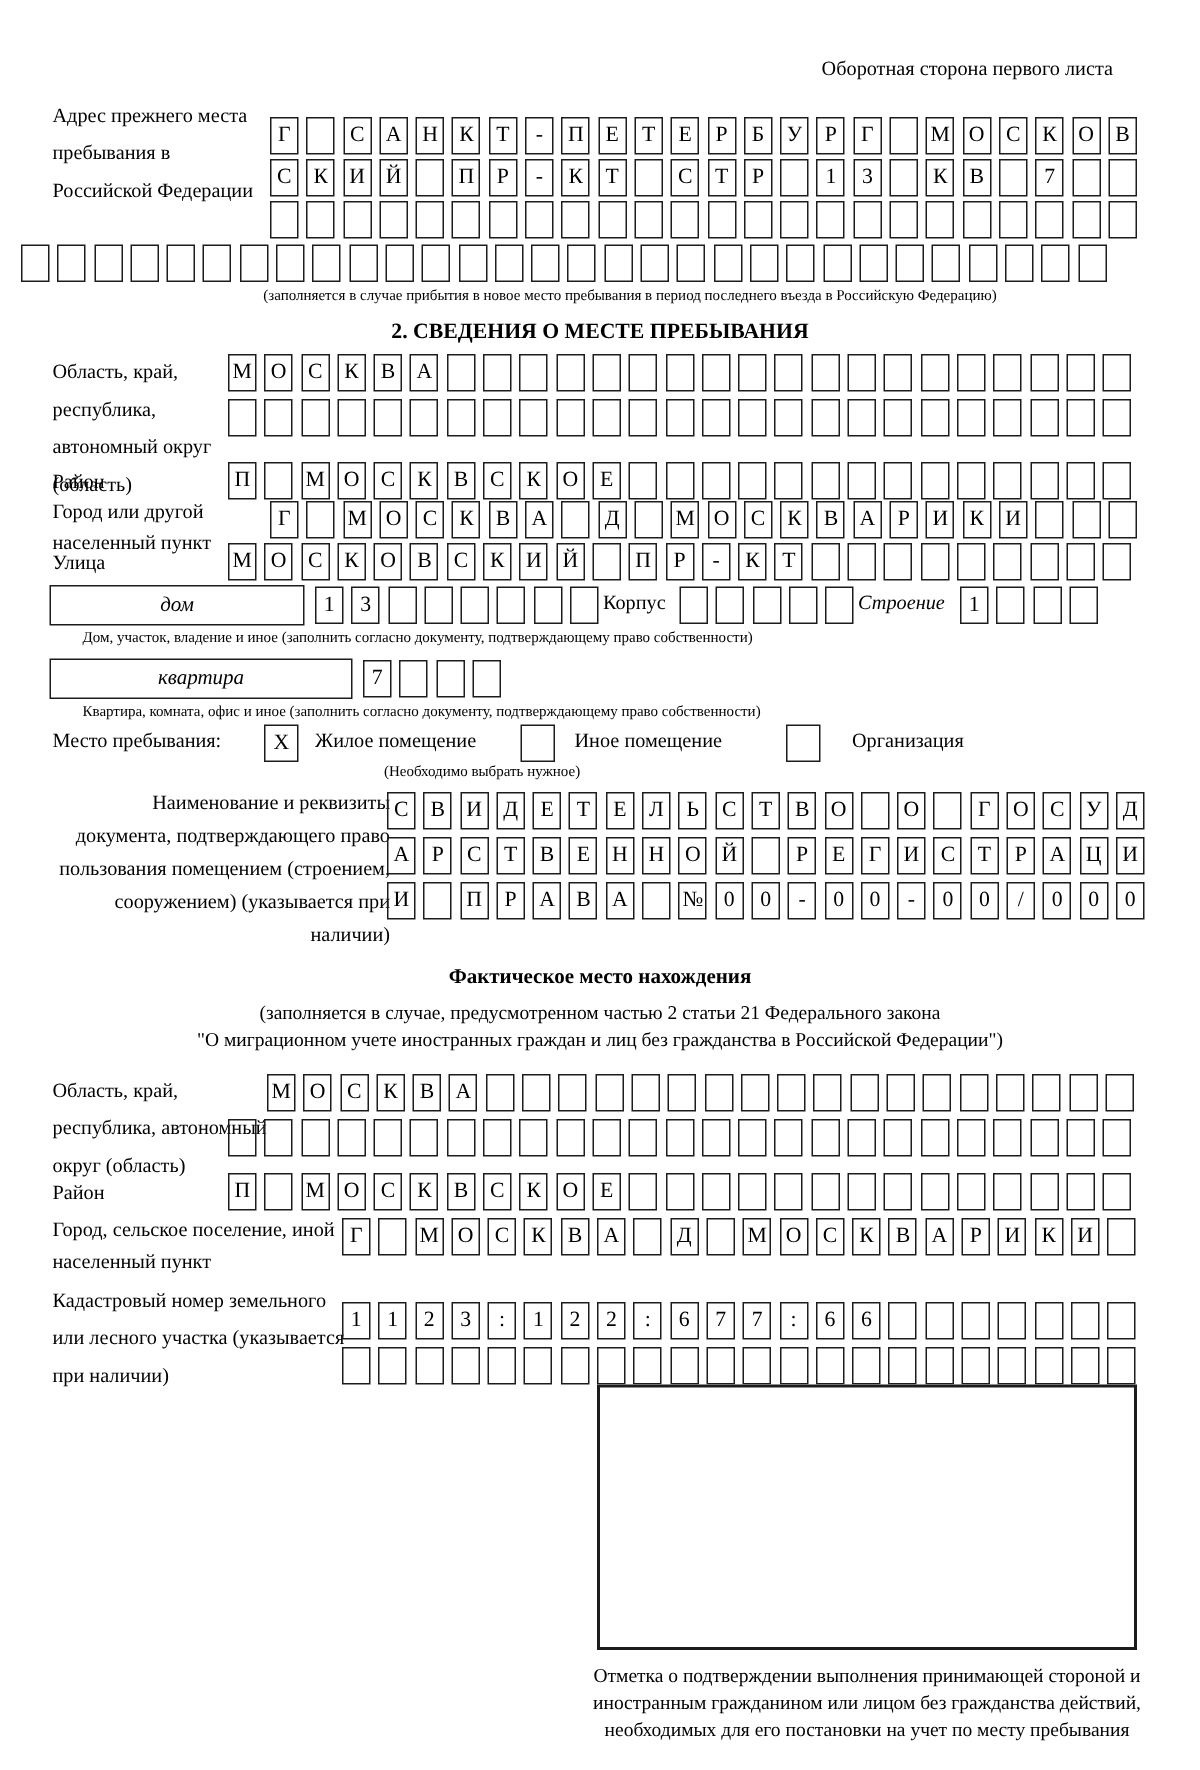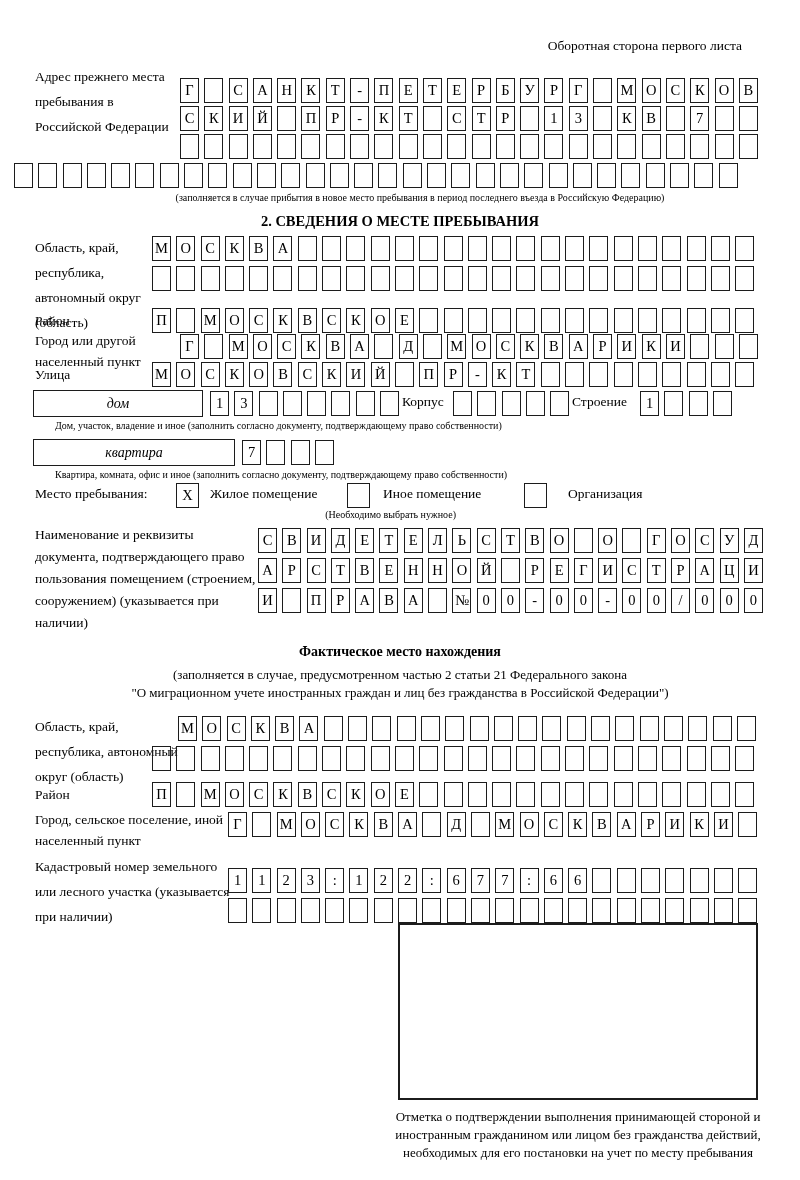--- a/index.html
+++ b/index.html
@@ -300,21 +300,21 @@
       <span class="cell"></span>
     </div>
   <div class="abs" style="left:402px;top:378px;font-size:13.5px;">Корпус</div>
   <div class="boxrow" style="left:453px;top:375px;">
       <span class="cell"></span>
       <span class="cell"></span>
       <span class="cell"></span>
       <span class="cell"></span>
       <span class="cell"></span>
     </div>
-  <div class="abs" style="left:572px;top:378px;font-size:13.5px;">Строение</div>
+  <div class="abs" style="left:572px;top:378px;font-size:13.5px;font-style:italic;">Строение</div>
   <div class="boxrow" style="left:640px;top:375px;">
       <span class="cell">1</span>
       <span class="cell"></span>
       <span class="cell"></span>
       <span class="cell"></span>
     </div>
   <div class="abs widebox" style="left:33px;top:423px;width:202px;">квартира</div>
 
   <div class="abs note" style="left:35px;top:404px;">Дом, участок, владение и иное (заполнить согласно документу, подтверждающему право собственности)</div>
   <div class="boxrow" style="left:242px;top:424px;">
@@ -325,23 +325,23 @@
     </div>
   <div class="abs note" style="left:35px;top:453px;">Квартира, комната, офис и иное (заполнить согласно документу, подтверждающему право собственности)</div>
 
   <div class="abs" style="left:35px;top:470px;font-size:13.5px;">Место пребывания:</div>
   <div class="abs chk" style="left:176px;top:467px;">X</div>
   <div class="abs" style="left:210px;top:470px;font-size:13.5px;">Жилое помещение</div>
   <div class="abs chk" style="left:347px;top:467px;"></div>
   <div class="abs" style="left:383px;top:470px;font-size:13.5px;">Иное помещение</div>
   <div class="abs chk" style="left:524px;top:467px;"></div>
   <div class="abs" style="left:568px;top:470px;font-size:13.5px;">Организация</div>
-  <div class="abs note" style="left:236px;top:493px;width:200px;text-align:right;">(Необходимо выбрать нужное)</div>
-
-  <div class="abs label lh22" style="left:35px;top:508px;width:225px;">Наименование и реквизиты документа, подтверждающего право пользования помещением (строением, сооружением) (указывается при наличии)</div>
+  <div class="abs note" style="left:236px;top:493px;width:200px;text-align:left;">(Необходимо выбрать нужное)</div>
+
+  <div class="abs label lh22" style="left:35px;top:508px;width:225px;text-align:right;">Наименование и реквизиты документа, подтверждающего право пользования помещением (строением, сооружением) (указывается при наличии)</div>
   <div class="boxrow" style="left:258px;top:512px;">
       <span class="cell">С</span>
       <span class="cell">В</span>
       <span class="cell">И</span>
       <span class="cell">Д</span>
       <span class="cell">Е</span>
       <span class="cell">Т</span>
       <span class="cell">Е</span>
       <span class="cell">Л</span>
       <span class="cell">Ь</span>

